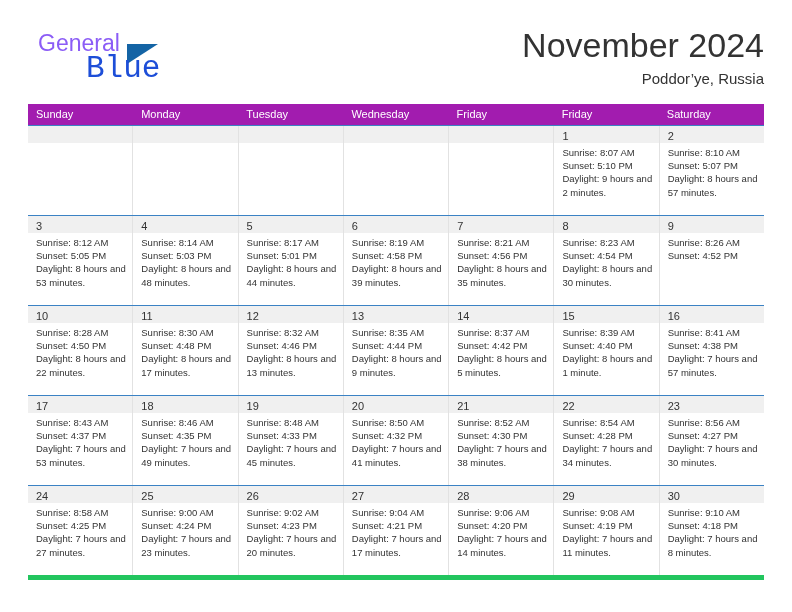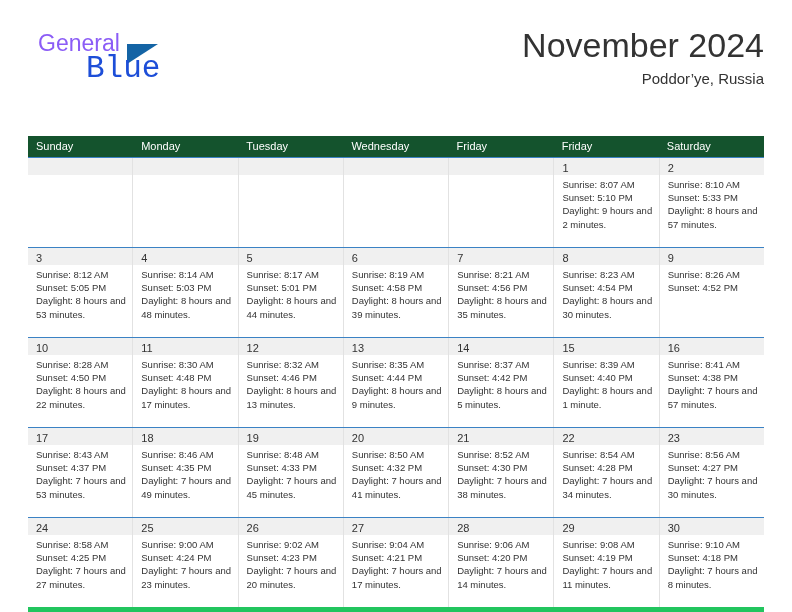--- a/index.html
+++ b/index.html
@@ -90,23 +90,22 @@
   
   .calendar {
     position: absolute;
     left: 28px;
     top: 104px;
     width: 736px;
   }
 
   .weekday-row {
     display: flex;
-    background: #14532d;
+    background: #a21caf;
     height: 21px;
-    margin-top: 32px;
   }
   .weekday {
     flex: 1 1 0;
     color: #ffffff;
     font-size: 11px;
     line-height: 21px;
     padding-left: 8px;
     box-sizing: border-box;
     white-space: nowrap;
   }
@@ -213,21 +212,21 @@
             <div class="day-info">
               <div>Sunrise: 8:07 AM</div>
               <div>Sunset: 5:10 PM</div>
               <div class="wrap2">Daylight: 9 hours and 2 minutes.</div>
             </div>
           </div>
           <div class="day-cell">
             <div class="day-band"><span class="day-num">2</span></div>
             <div class="day-info">
               <div>Sunrise: 8:10 AM</div>
-              <div>Sunset: 5:33 PM</div>
+              <div>Sunset: 5:07 PM</div>
               <div class="wrap2">Daylight: 8 hours and 57 minutes.</div>
             </div>
           </div>
         </div>
         <div class="week-row">
           <div class="day-cell">
             <div class="day-band"><span class="day-num">3</span></div>
             <div class="day-info">
               <div>Sunrise: 8:12 AM</div>
               <div>Sunset: 5:05 PM</div>

